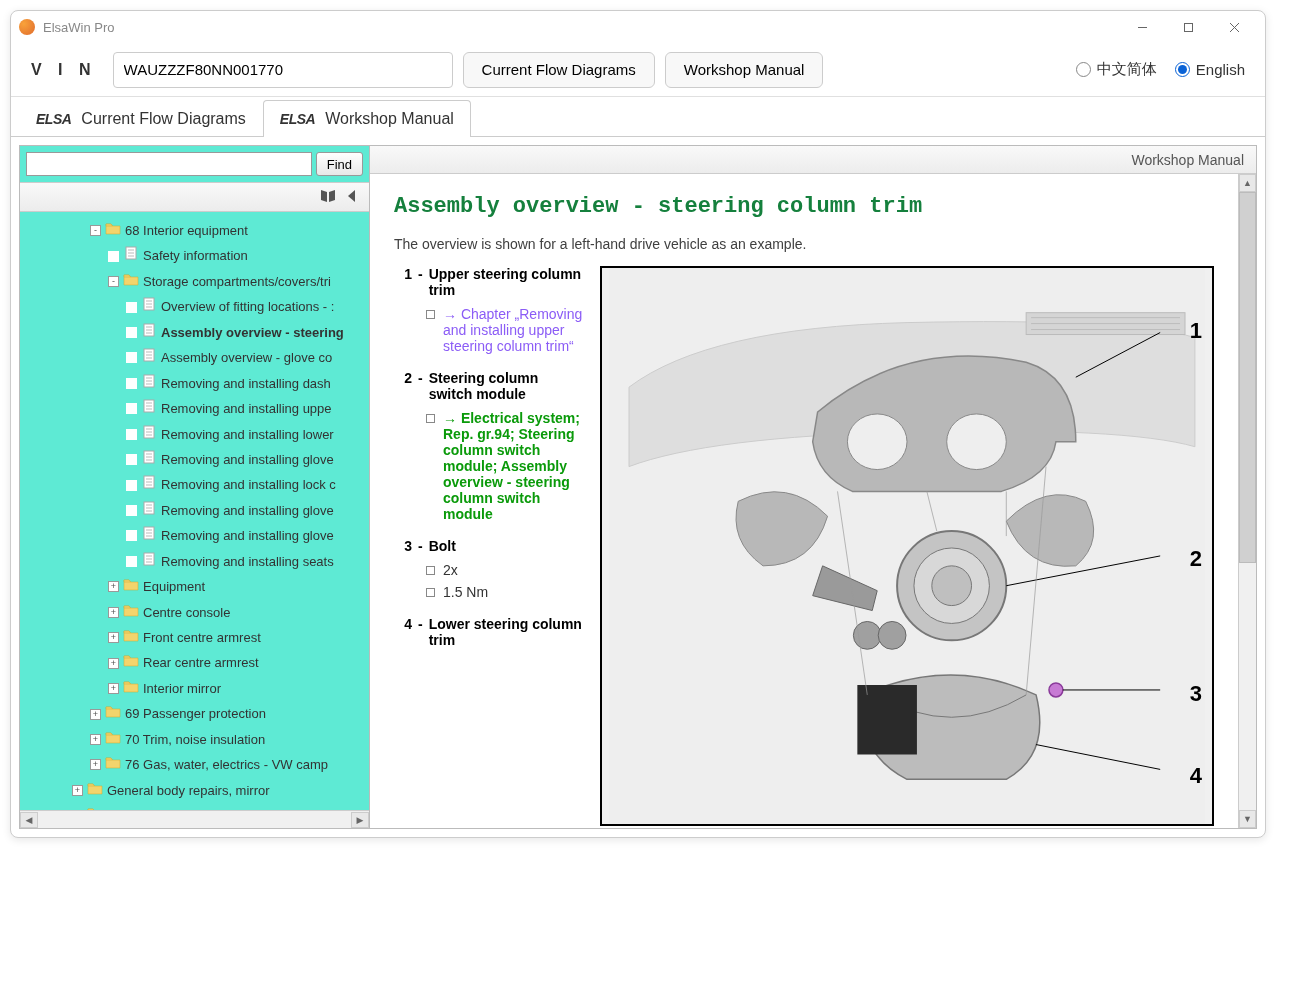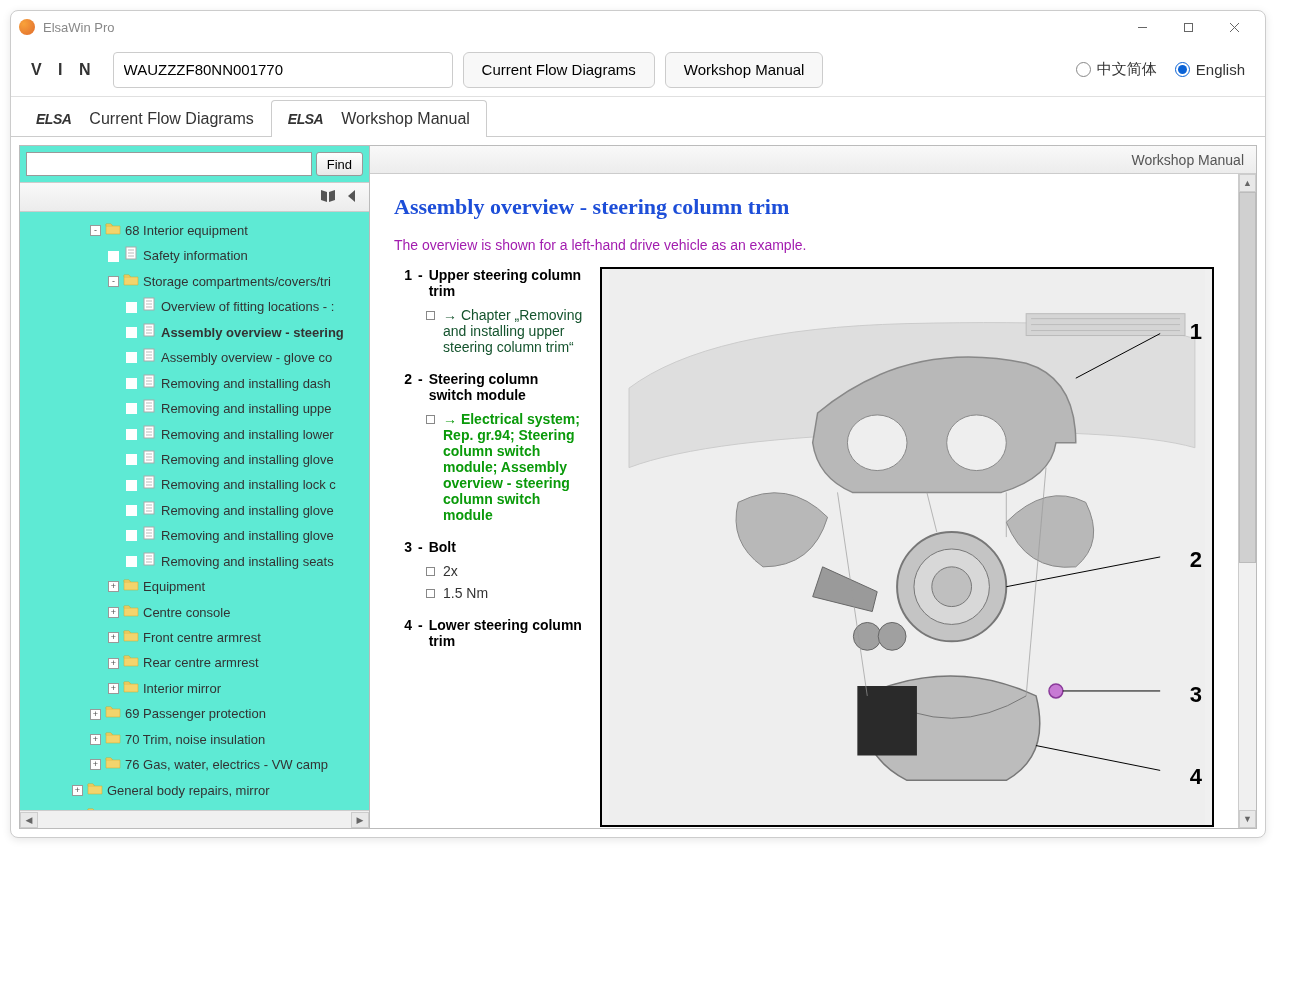--- a/index.html
+++ b/index.html
@@ -20,21 +20,21 @@
 .tb-button { height: 36px; padding: 0 18px; border: 1px solid #ccc; border-radius: 6px; background: #f8f8f8; font-size: 15px; cursor: pointer; }
 .toolbar-spacer { flex: 1; }
 .radio-group { display: flex; align-items: center; gap: 18px; font-size: 15px; }
 .radio-opt { display: flex; align-items: center; gap: 6px; cursor: pointer; }
 .radio { width: 15px; height: 15px; border: 1.5px solid #888; border-radius: 50%; display: inline-flex; align-items: center; justify-content: center; }
 .radio.selected { border-color: #0b63d6; }
 .radio.selected::after { content: ""; width: 9px; height: 9px; border-radius: 50%; background: #0b63d6; }
 
 
 .main-tabs { height: 40px; display: flex; align-items: flex-end; padding: 0 8px; border-bottom: 1px solid #ccc; }
-.main-tab { padding: 9px 16px; border: 1px solid transparent; border-bottom: none; font-size: 16px; cursor: pointer; display: flex; align-items: center; gap: 18px; position: relative; top: 1px; }
+.main-tab { padding: 9px 16px; border: 1px solid transparent; border-bottom: none; font-size: 16px; cursor: pointer; display: flex; align-items: center; gap: 10px; position: relative; top: 1px; }
 .main-tab.active { border-color: #ccc; background: #fff; border-top-left-radius: 4px; border-top-right-radius: 4px; }
 .elsa-logo { font-weight: bold; font-style: italic; font-size: 14px; letter-spacing: -0.5px; }
 
 
 .body { flex: 1; display: flex; overflow: hidden; border: 1px solid #bbb; margin: 8px 8px 8px 8px; }
 .sidebar { width: 350px; border-right: 1px solid #bbb; display: flex; flex-direction: column; background: #5eead4; }
 .search-row { padding: 6px; display: flex; gap: 4px; align-items: center; }
 .search-input { flex: 1; height: 24px; border: 1px solid #999; padding: 0 4px; font-size: 13px; }
 .find-btn { height: 24px; padding: 0 10px; border: 1px solid #999; background: linear-gradient(#fff,#e8e8e8); border-radius: 3px; cursor: pointer; font-size: 13px; }
 .icon-row { height: 30px; border-top: 1px solid #ccc; border-bottom: 1px solid #ccc; background: linear-gradient(#f9f9f9,#ececec); display: flex; align-items: center; justify-content: flex-end; padding: 0 8px; gap: 6px; }
@@ -53,28 +53,28 @@
 .indent-4 { padding-left: 104px; }
 .hscroll { height: 18px; border-top: 1px solid #ccc; background: #f0f0f0; display: flex; align-items: center; }
 .hscroll-arrow { width: 18px; height: 16px; border: 1px solid #ccc; background: #e8e8e8; display: flex; align-items: center; justify-content: center; font-size: 9px; color: #666; }
 .hscroll-track { flex: 1; }
 
 
 .content { flex: 1; display: flex; flex-direction: column; overflow: hidden; }
 .content-header { height: 28px; background: linear-gradient(#f9f9f9,#ececec); border-bottom: 1px solid #ccc; display: flex; align-items: center; justify-content: flex-end; padding: 0 12px; font-size: 14px; color: #555; }
 .content-body { flex: 1; overflow: auto; padding: 20px 24px 10px 24px; display: flex; gap: 16px; align-items: flex-start; }
 .text-col { width: 190px; flex-shrink: 0; }
-.page-title { color: #1d4ed8; font-size: 22px; font-weight: bold; margin-bottom: 16px; font-family: Liberation Serif, serif; }
-.page-intro { font-size: 14px; color: #a21caf; margin-bottom: 12px; font-family: Arial, sans-serif; line-height: 1.35; }
+.page-title { color: #15803d; font-size: 22px; font-weight: bold; margin-bottom: 16px; font-family: Liberation Mono, monospace; }
+.page-intro { font-size: 14px; color: #404040; margin-bottom: 12px; font-family: Arial, sans-serif; line-height: 1.35; }
 .item { margin-bottom: 16px; font-family: Arial, sans-serif; font-size: 14px; }
 .item-head { display: flex; gap: 6px; font-weight: bold; color: #000; margin-bottom: 8px; }
 .item-num { min-width: 18px; text-align: right; }
 .item-sub { margin-left: 32px; margin-top: 6px; font-size: 14px; display: flex; gap: 8px; }
 .bullet { width: 9px; height: 9px; border: 1px solid #888; flex-shrink: 0; margin-top: 4px; }
-.link-red { color: #14532d; }
+.link-red { color: #8b5cf6; }
 .link-green { color: #0a9a0a; font-weight: bold; }
 .sub-text { color: #333; }
 .diagram { flex: 1; height: 560px; border: 2px solid #000; background: #f0f0f0; position: relative; overflow: hidden; }
 .callout { position: absolute; font-size: 22px; font-weight: bold; color: #000; font-family: Arial, sans-serif; }
 .vscroll { width: 18px; background: #f0f0f0; border-left: 1px solid #ccc; display: flex; flex-direction: column; }
 .vscroll-arrow { height: 18px; border: 1px solid #ccc; background: #e8e8e8; display: flex; align-items: center; justify-content: center; font-size: 9px; color: #666; }
 .vscroll-track { flex: 1; position: relative; }
 .vscroll-thumb { position: absolute; top: 0; left: 0; right: 0; height: 60%; background: #d0d0d0; border: 1px solid #bbb; }
 .content-row { display: flex; flex: 1; overflow: hidden; }
 </style>

